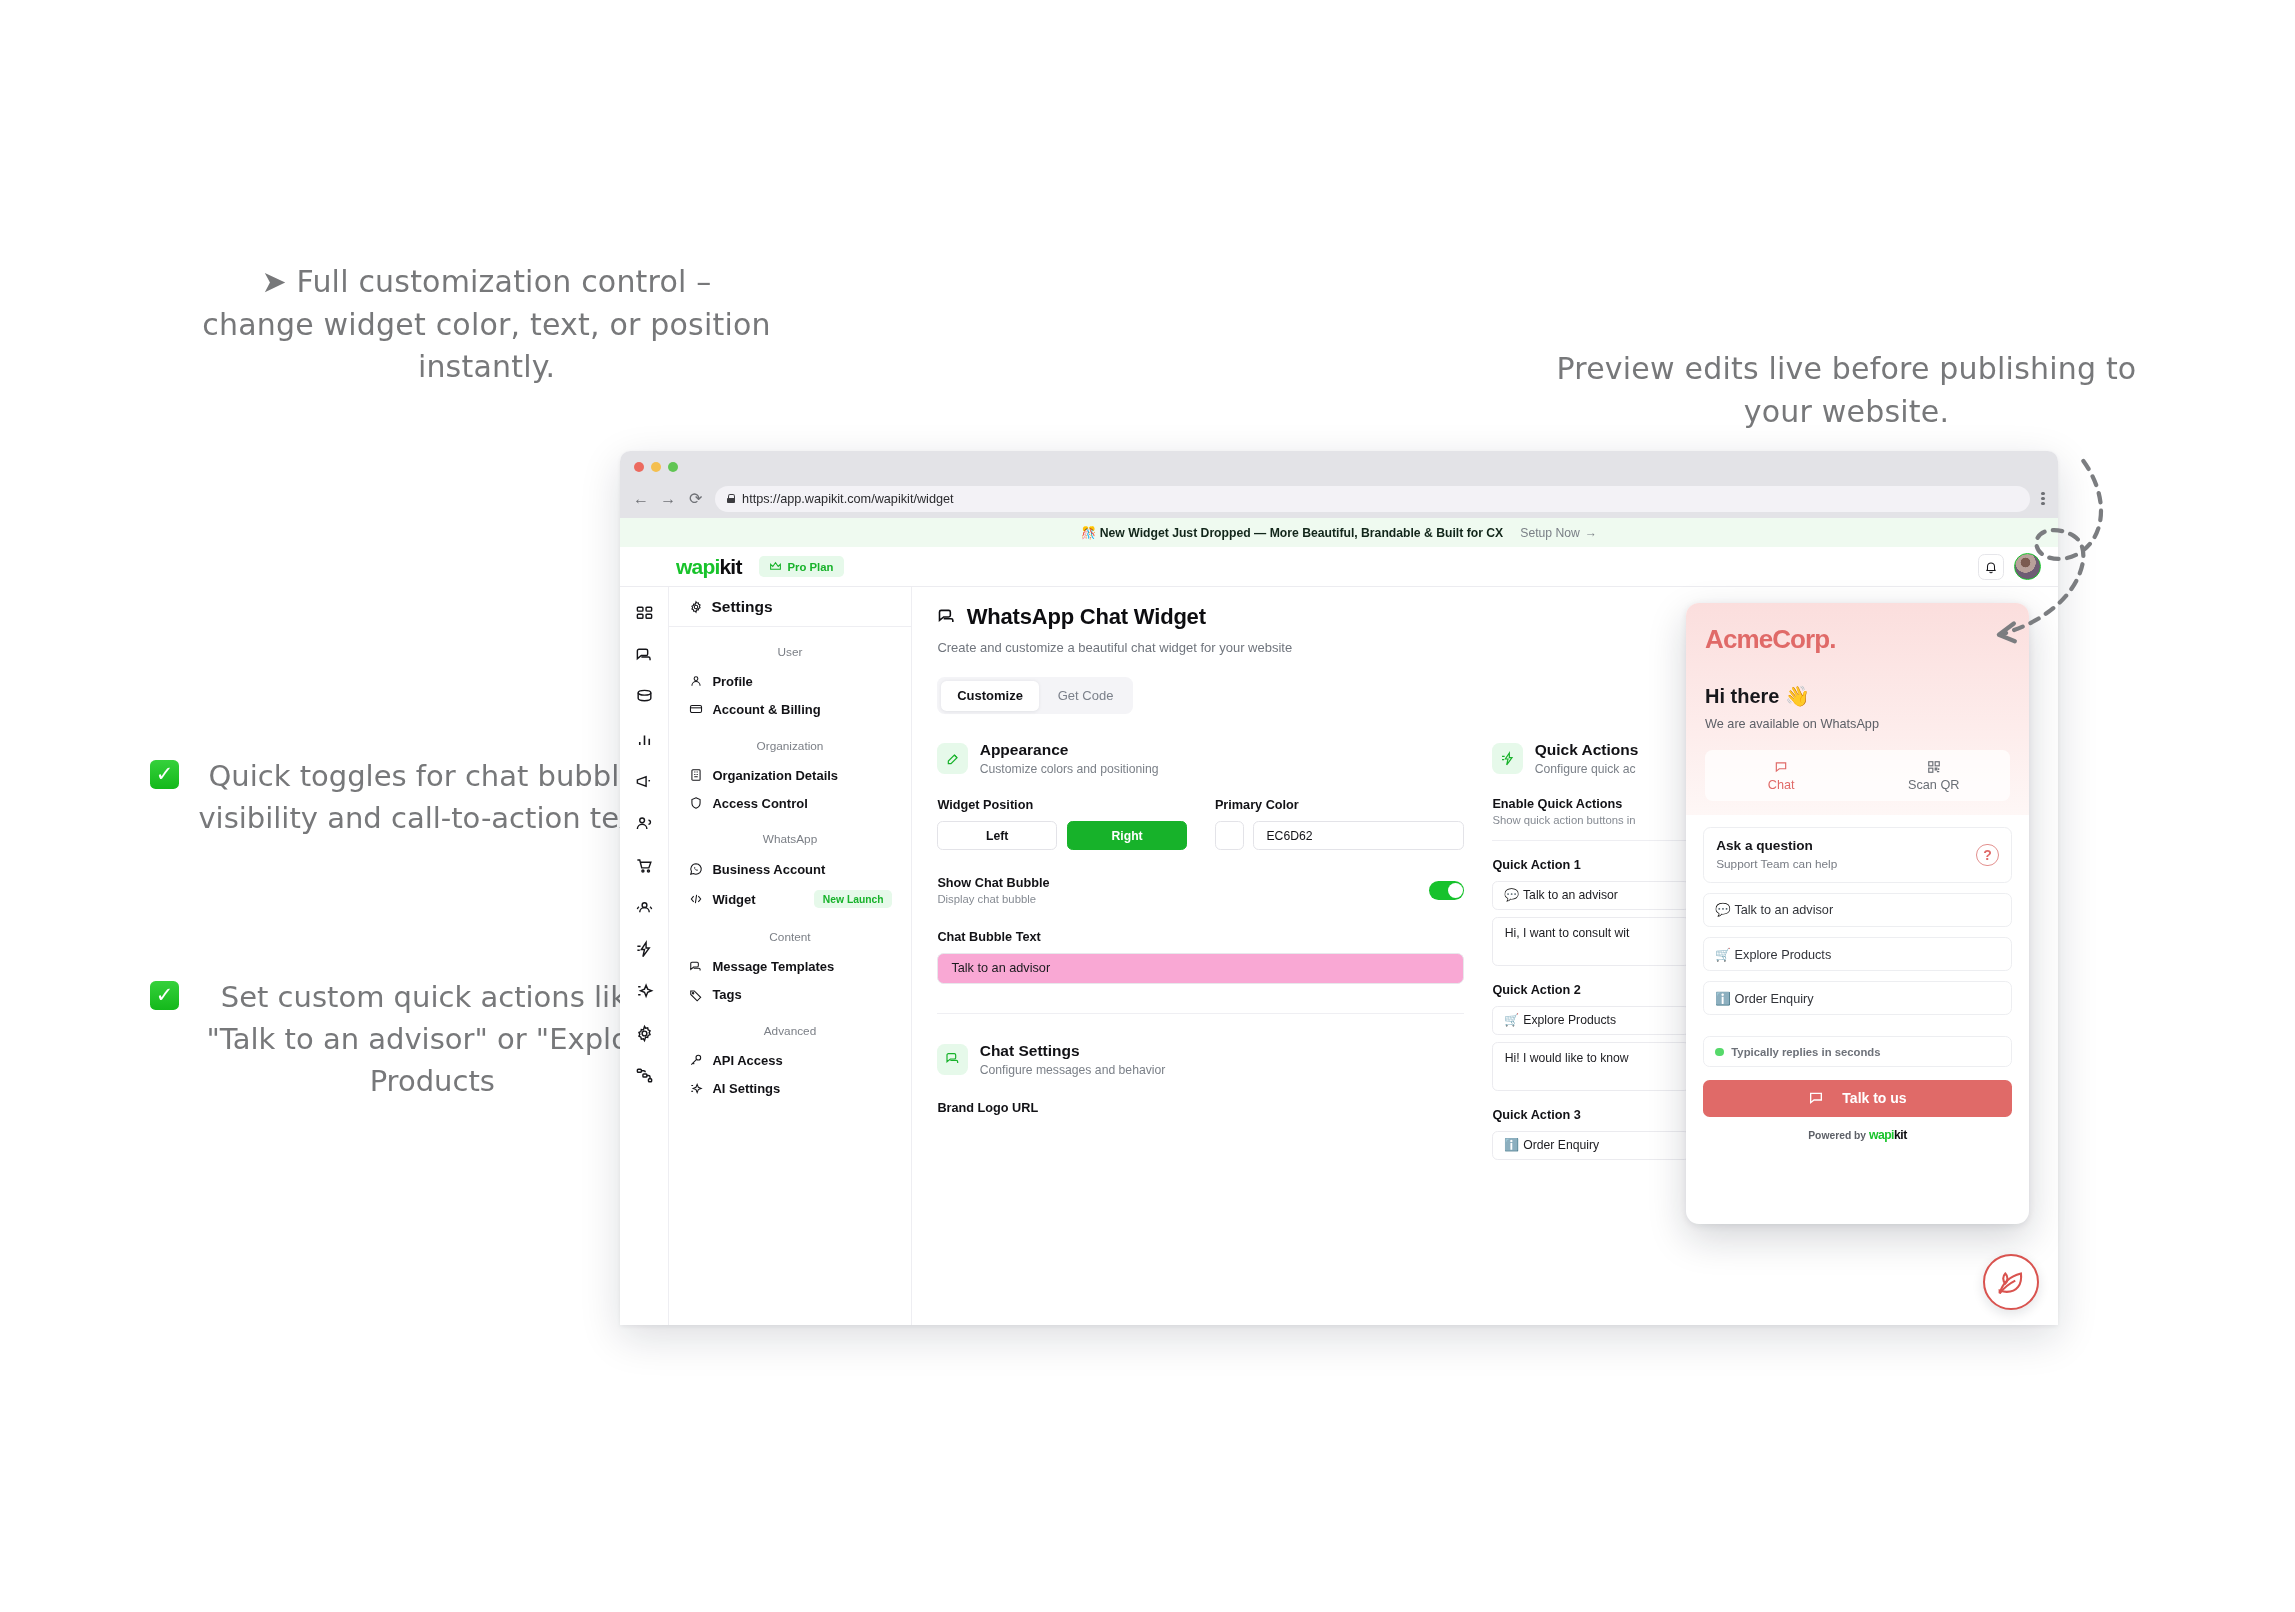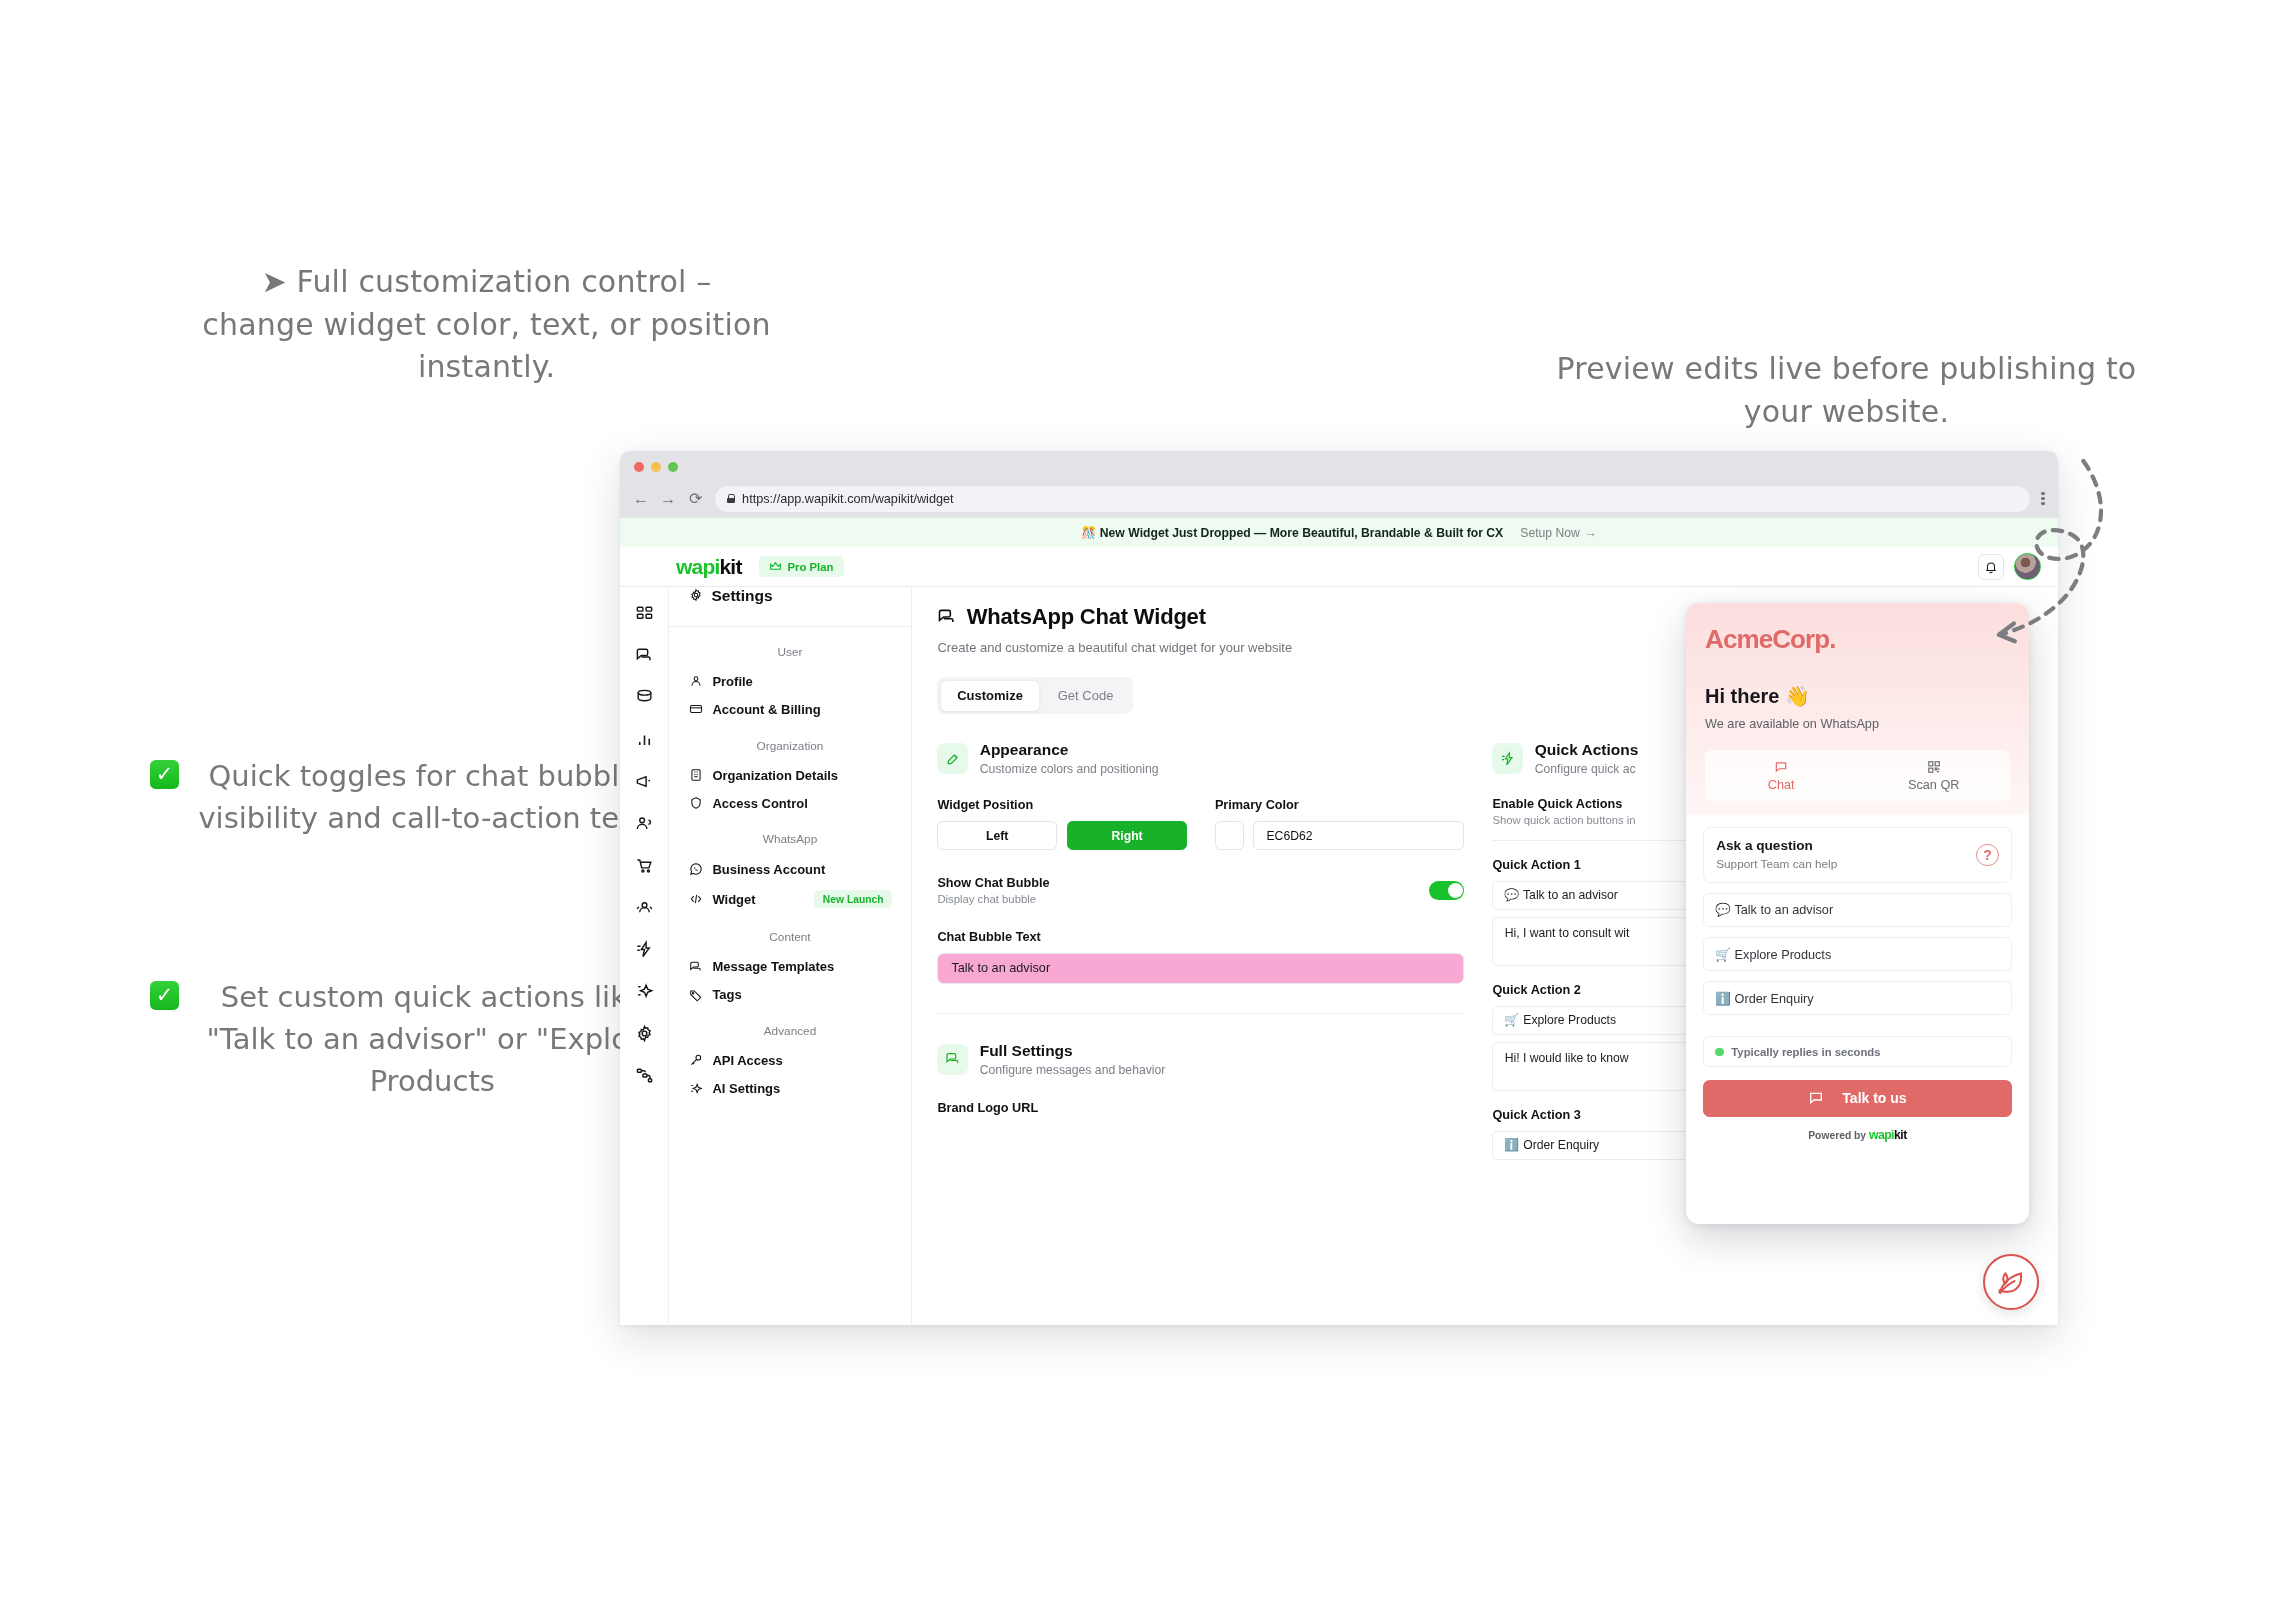--- a/index.html
+++ b/index.html
@@ -93,21 +93,21 @@
   .avatar { width: 27px; height: 27px; border-radius:50%; border: 1.9px solid #18c32b;
             background: radial-gradient(circle at 42% 34%, #7b5b50 0 22%, #b8a19a 23% 46%, #6e5d74 47% 100%); overflow:hidden;}
 
   
   .appbody { display:flex; height: 738px; background:#fff; }
   .iconrail { width: 49px; border-right:0.5px solid #eeeef2; padding-top: 16px; display:flex; flex-direction:column; align-items:center; gap: 21px; }
   .rail-icon { width: 21px; height: 21px; display:flex; align-items:center; justify-content:center; color:#16161a; }
   .rail-icon svg{ width: 19px; height: 19px; }
 
   .settingsnav { width: 243px; border-right:0.5px solid #eeeef2; }
-  .sn-head { height: 40px; display:flex; align-items:flex-start; gap:8.5px; padding: 0 19px; border-bottom:0.5px solid #eeeef2; }
+  .sn-head { height: 40px; display:flex; align-items:center; gap:8.5px; padding: 0 19px; border-bottom:0.5px solid #eeeef2; }
   .sn-head-title { font-size: 15.5px; font-weight: 700; color:#111114; }
   .sn-body { padding: 13px 19px 0 19px; text-align: center; }
   .sn-group { font-size: 11.8px; color:#7b7f86; margin: 15px 0 8.5px 0; }
   .sn-group:first-child{margin-top:4.7px;}
   .sn-item { display:flex; align-items:center; gap: 9.4px; padding: 6.6px 0; }
   .sn-item .lbl { font-size: 13px; color:#121216; font-weight: 600; }
   .sn-badge { margin-left:auto; background:#e6f9ea; color:#17b22a; font-size:10.3px; font-weight:700; border-radius:4.7px; padding: 3.8px 8.5px; }
   .sn-ic { width:15px; height:15px; display:flex; align-items:center; justify-content:center; color:#17171b; }
   .sn-ic svg{ width: 14px; height:14px; }
 
@@ -549,21 +549,21 @@
 
             <div class="divider-card">
               <div class="section-head">
                 <div class="sec-icon">
                   <svg viewBox="0 0 24 24" fill="none" stroke="#17b22a" stroke-width="1.8">
                       <path d="M3 6a2 2 0 012-2h9a2 2 0 012 2v4a2 2 0 01-2 2H8l-5 4z"></path>
                       <path d="M8 14h9a2 2 0 012 2v2"></path>
                     </svg>
                 </div>
                 <div>
-                  <div class="sec-title">Full Settings</div>
+                  <div class="sec-title">Chat Settings</div>
                   <div class="sec-sub">Configure messages and behavior</div>
                 </div>
               </div>
               <div class="field-label" style="margin-top:24.5px">Brand Logo URL</div>
             </div>
 
           </div>
 
           <div class="col-right">
 

